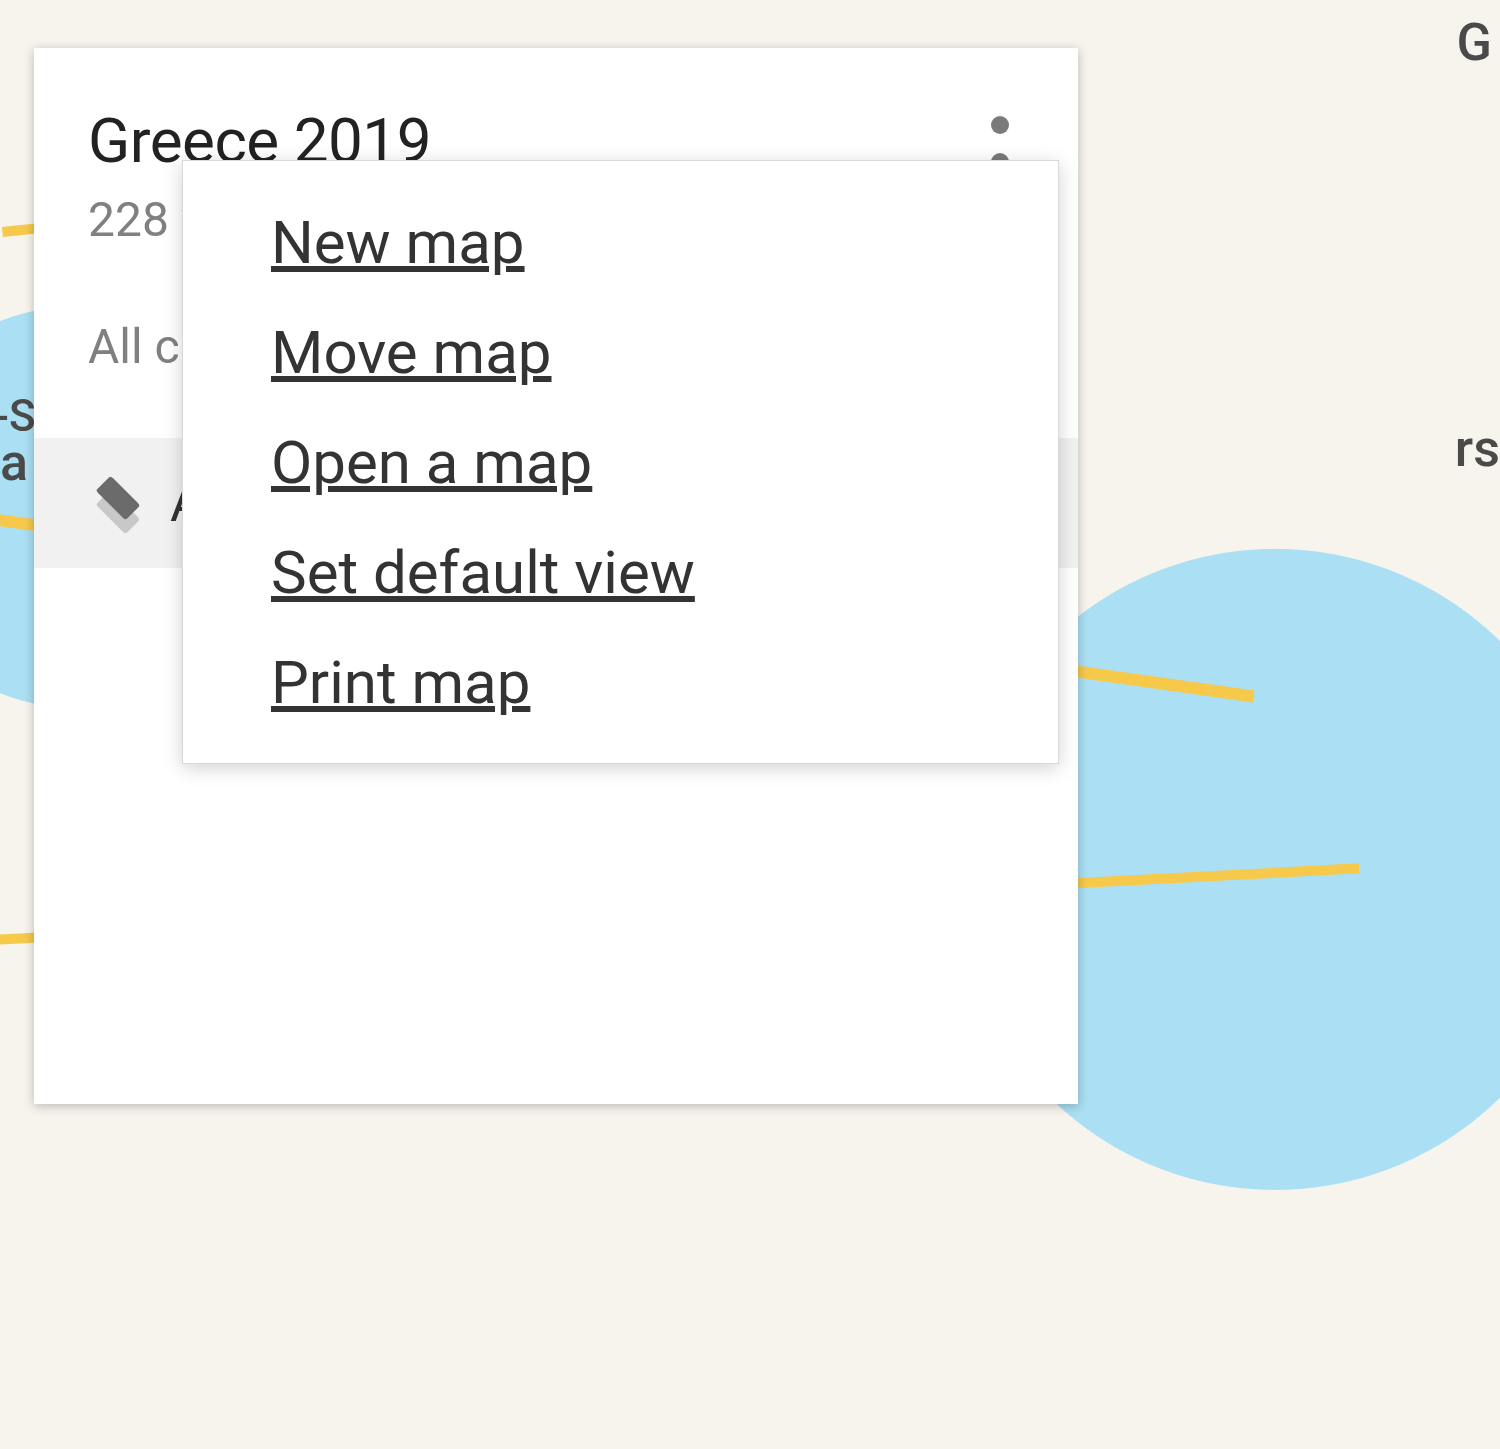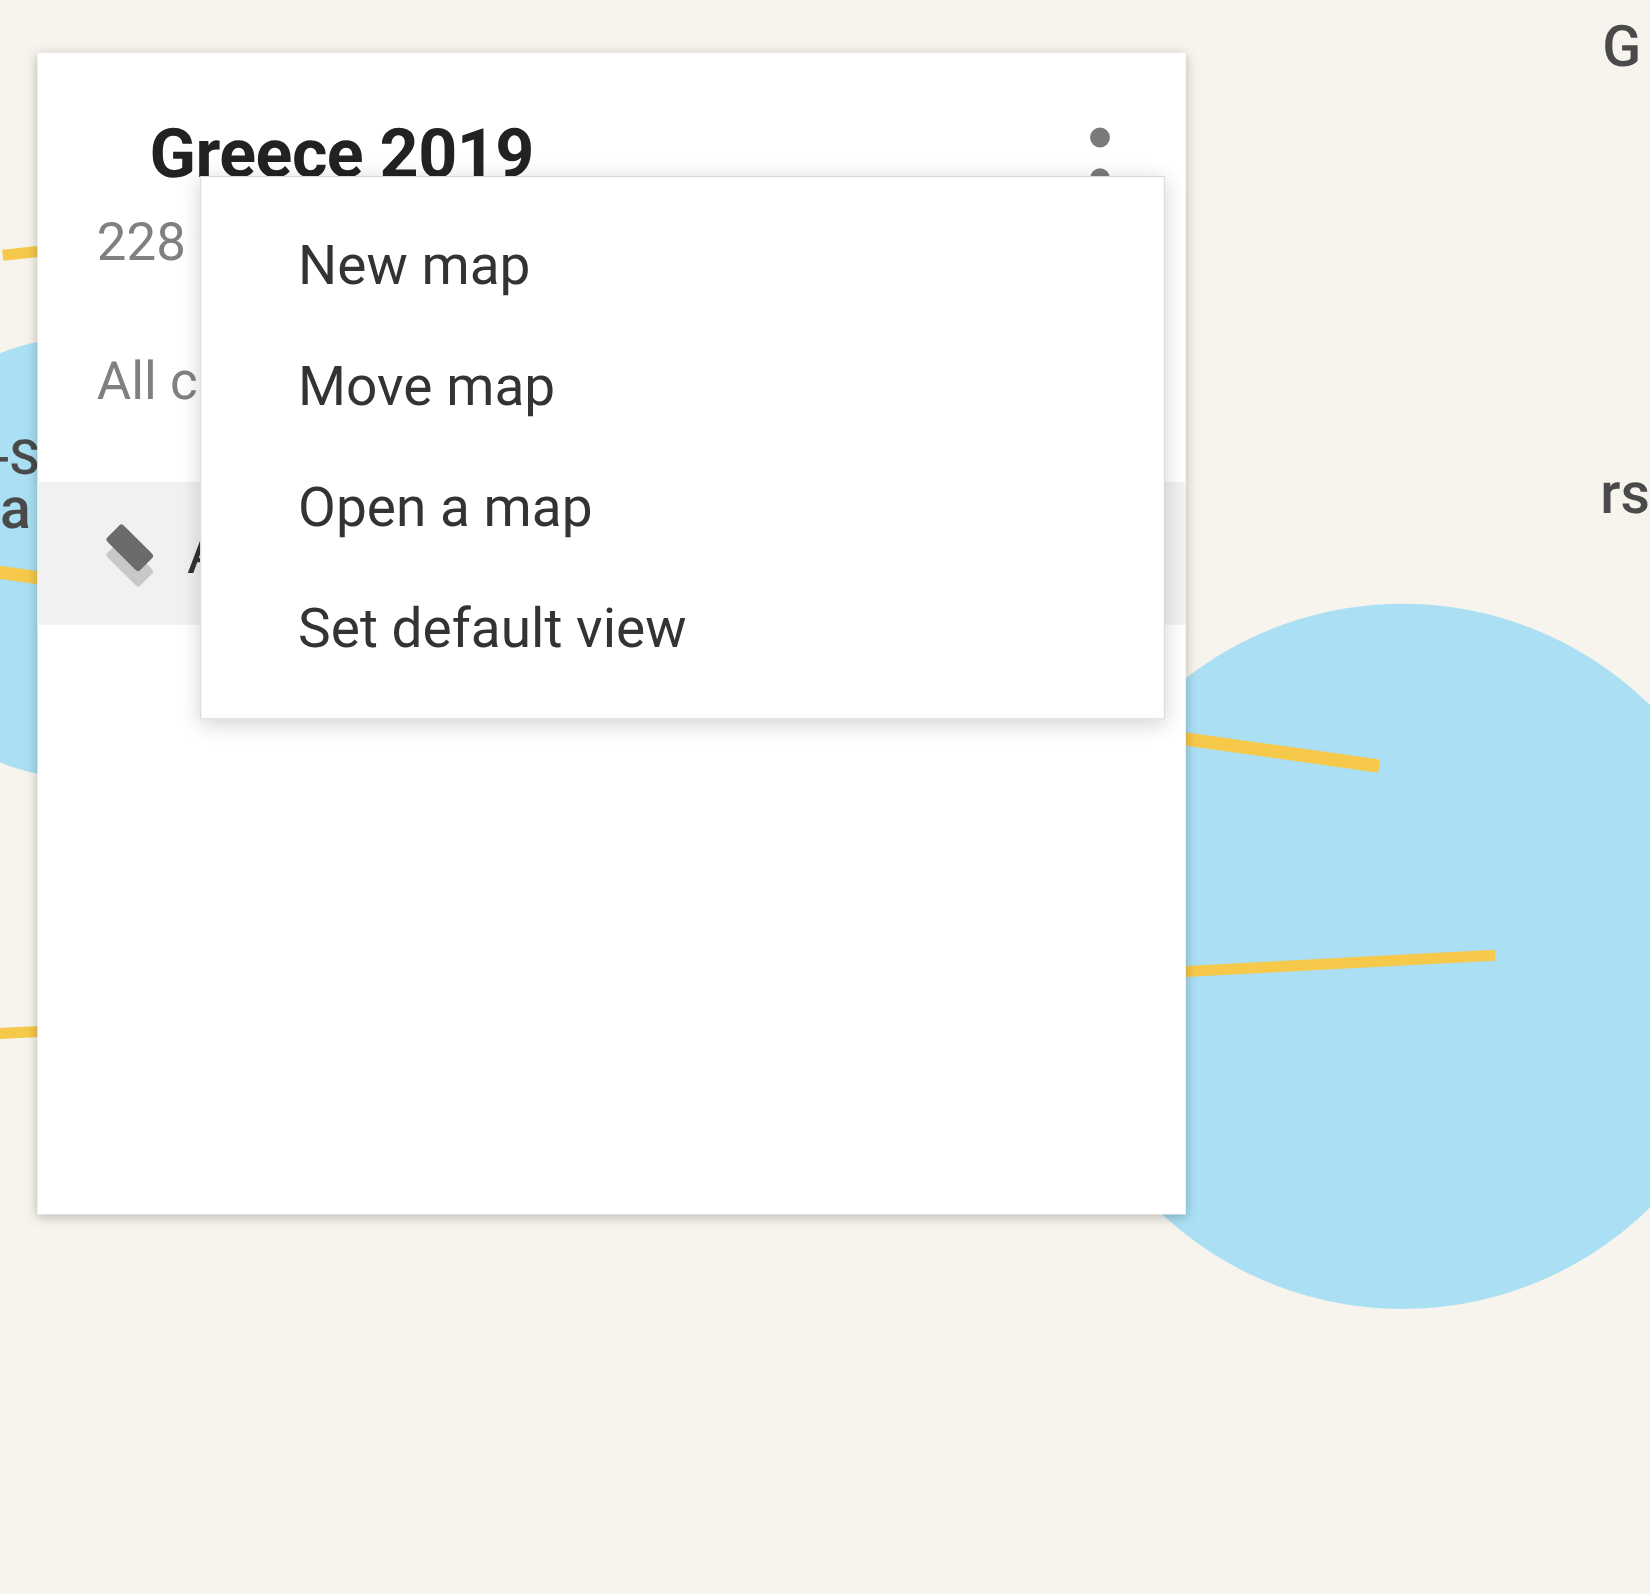--- a/index.html
+++ b/index.html
@@ -23,21 +23,21 @@
   .road1 { top:180px; left:0; width:900px; height:10px; transform:rotate(-6deg); }
   .road2 { top:600px; left:-40px; width:1300px; height:12px; transform:rotate(8deg); }
   .road3 { top:900px; left:-40px; width:1400px; height:10px; transform:rotate(-3deg); }
   .bglabel { position:absolute; font-size:52px; color:#4a4a4a; font-weight:500; }
 
   .panel {
     position:absolute; top:48px; left:34px; width:1044px; height:1056px;
     background:#fff; box-shadow:0 2px 10px rgba(0,0,0,0.25);
   }
   .panel-inner { padding:56px 54px 0 54px; }
-  .title { font-size:62px; font-weight:700; color:#222; letter-spacing:-0.5px;margin-left:48px; }
+  .title { font-size:62px; font-weight:400; color:#222; letter-spacing:-0.5px; }
   .views { font-size:48px; color:#808080; margin-top:14px; }
   .status { font-size:48px; color:#808080; margin-top:70px; }
 
   .layer-row {
     position:absolute; top:390px; left:0; right:0; height:130px;
     background:#f1f1f1; display:flex; align-items:center; padding-left:54px;
     font-size:52px; color:#333;
   }
   .layers-icon { width:60px; height:48px; position:relative; margin-right:22px; }
   .layers-icon .diam { position:absolute; left:50%; width:42px; height:42px; transform:translateX(-50%) rotate(45deg) scaleY(.5); border-radius:4px; }
@@ -51,21 +51,21 @@
   }
   .kebab span { width:18px; height:18px; border-radius:50%; background:#7a7a7a; }
 
   .menu {
     position:absolute; top:160px; left:182px; width:877px;
     background:#fff; border:1px solid #d9d9d9; box-shadow:0 4px 18px rgba(0,0,0,0.18);
     padding:26px 0;
   }
   .menu-item {
     height:110px; display:flex; align-items:center; padding:0 88px;
-    font-size:50px; color:#333; cursor:pointer;
+    font-size:60px; color:#333; cursor:pointer;text-decoration:underline;
   }
   .menu-item.hovered { background:#efefef; }
 </style>
 </head>
 <body>
 
 <div class="map-bg">
   <div class="road1"></div>
     <div class="road2"></div>
     <div class="road3"></div>
@@ -95,13 +95,14 @@
       <span></span>
       <span></span>
   </div>
 </div>
 
 <div class="menu">
   <div class="menu-item">New map</div>
   <div class="menu-item">Move map</div>
   <div class="menu-item">Open a map</div>
   <div class="menu-item">Set default view</div>
+  <div class="menu-item">Print map</div>
 </div>
 
 </body></html>

